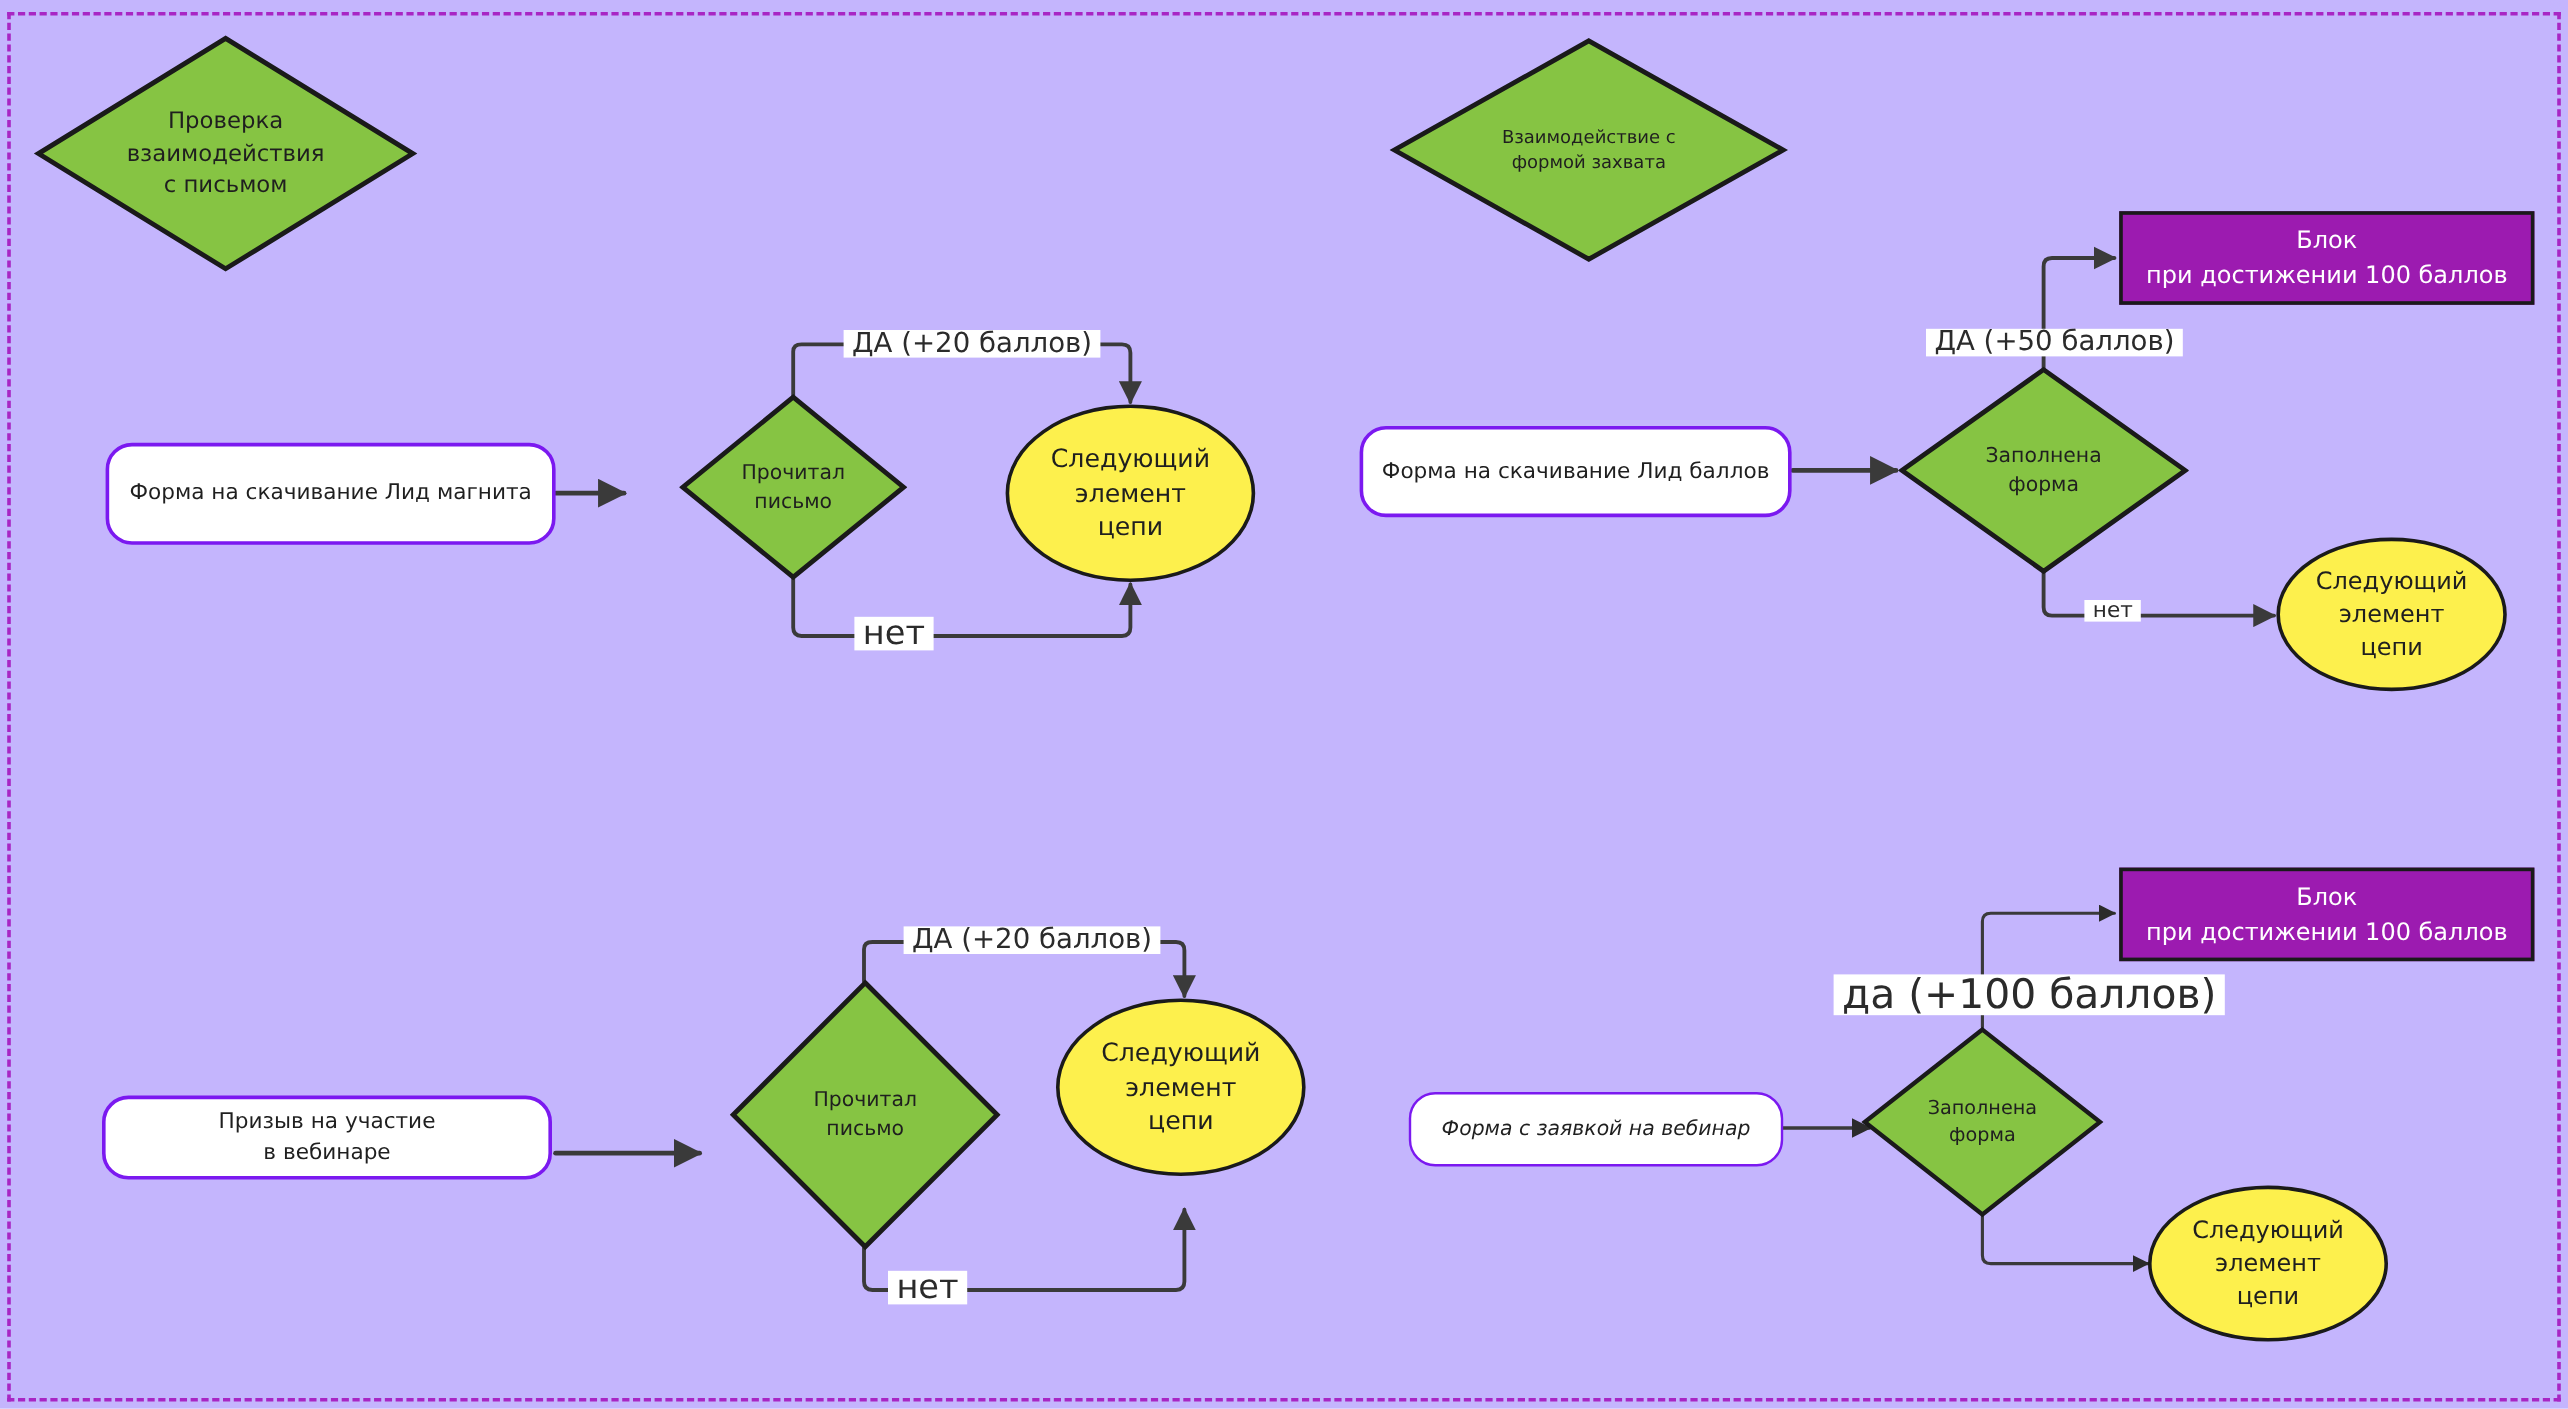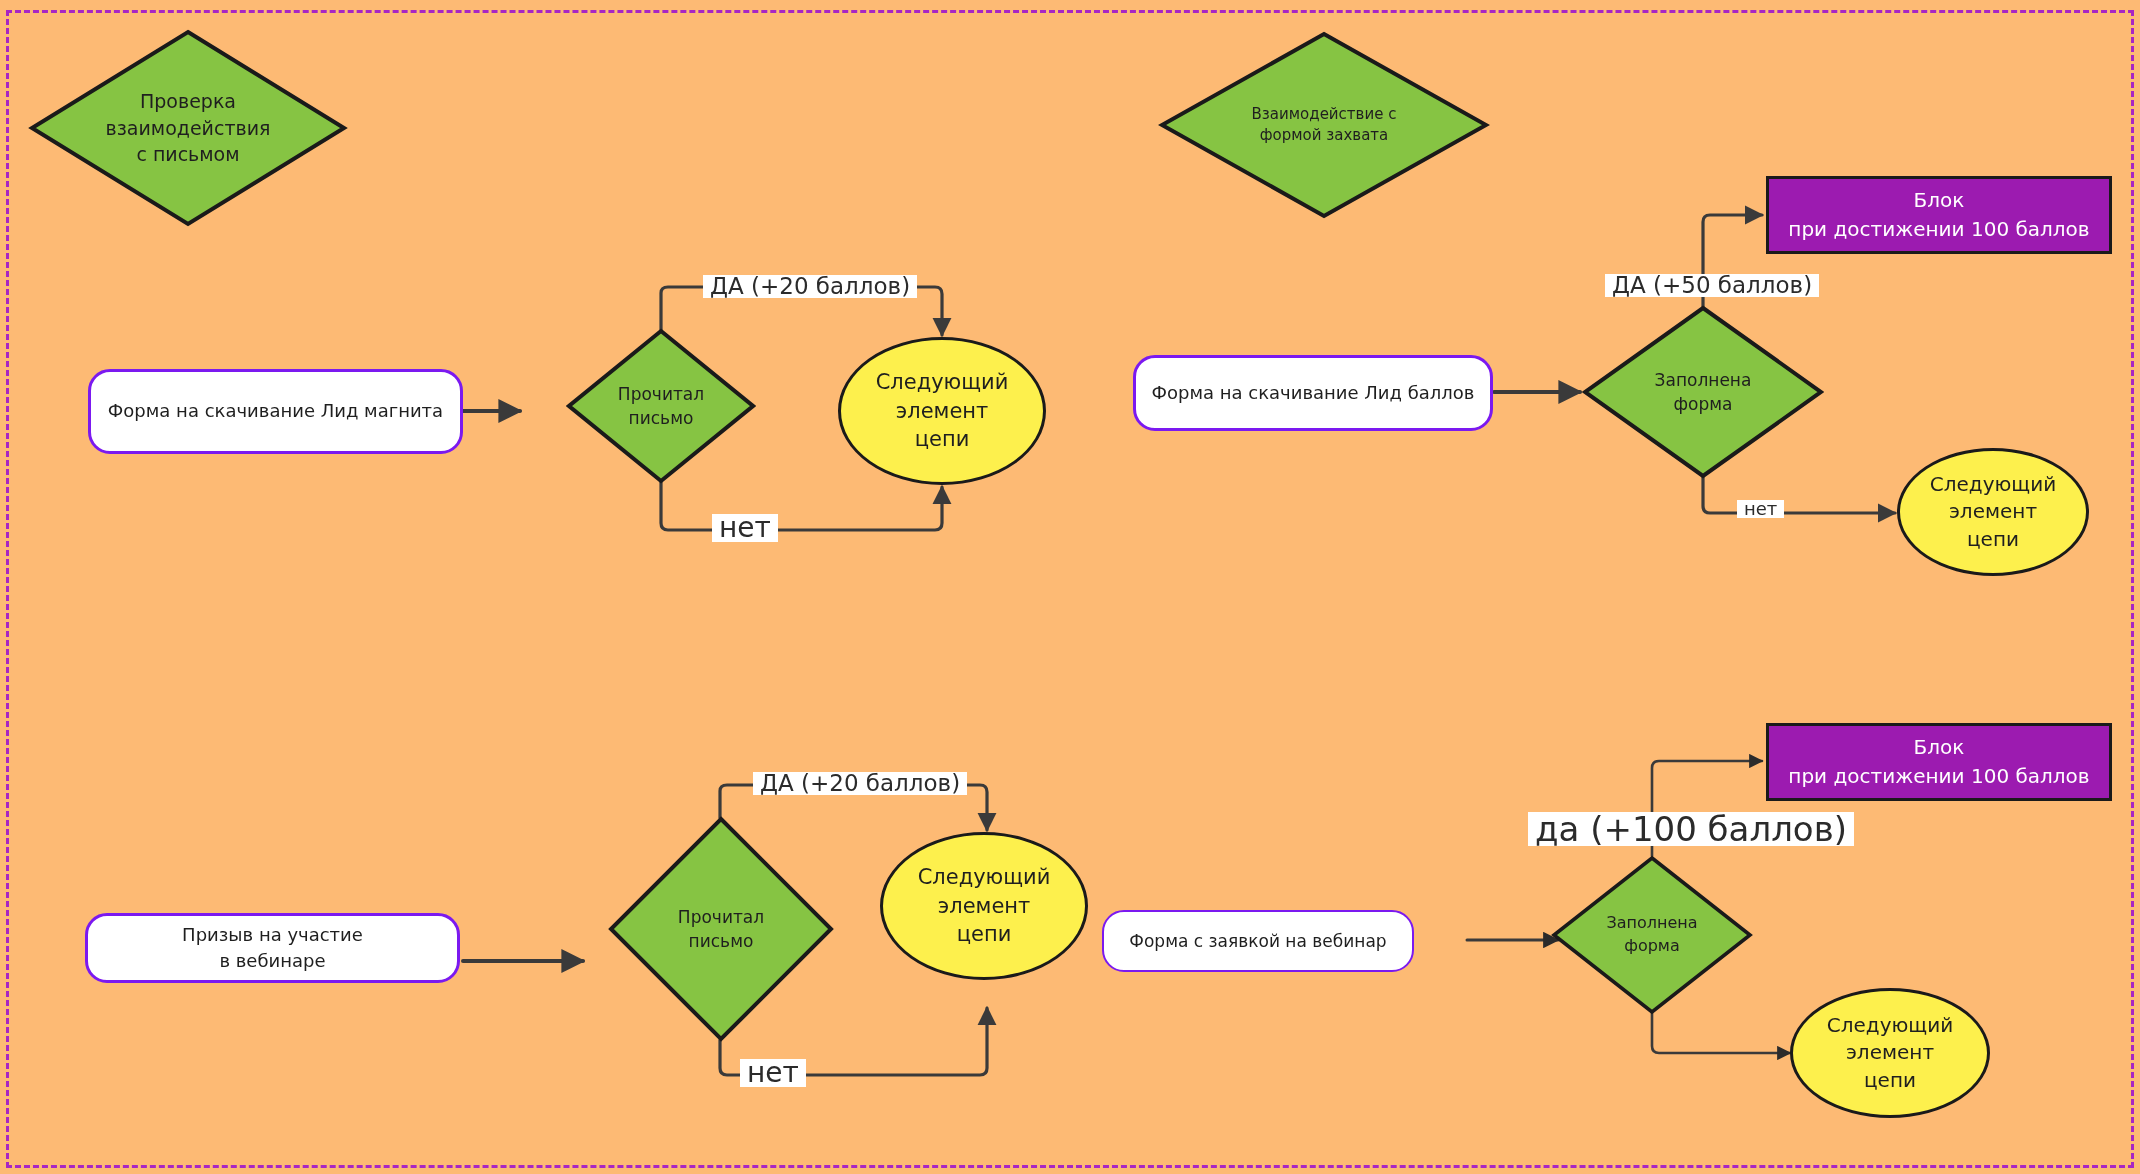--- a/index.html
+++ b/index.html
@@ -5,21 +5,21 @@
   * { box-sizing: border-box; }
   html, body {
     margin: 0; padding: 0;
     background: #ffffff;
     font-family: "DejaVu Sans", sans-serif;
   }
   #canvas {
     position: relative;
     width: 2140px;
     height: 1174px;
-    background: #fdba74;
+    background: #c4b5fd;
     overflow: hidden;
   }
   
   #selection-frame {
     position: absolute;
     left: 6px; top: 10px;
     width: 2128px; height: 1158px;
     border: 3px dashed #a826c4;
     pointer-events: none;
   }
@@ -229,21 +229,21 @@
 цепи</span>
   </div>
 
   <div class="edge-label" style="left:753px; top:772px; font-size:23px;">
     <span>ДА (+20 баллов)</span>
   </div>
   <div class="edge-label" style="left:740px; top:1059px; font-size:28px;">
     <span>нет</span>
   </div>
 
-  <div class="pill" style="left:1102px; top:910px; width:312px; height:62px; font-size:17px; border-width:2.6px;">
+  <div class="pill" style="left:1174px; top:910px; width:312px; height:62px; font-size:17px; border-width:2.6px;font-style:italic;">
     <span>Форма с заявкой на вебинар</span>
   </div>
 
   <div class="diamond-wrap" style="left:1551px; top:855px; width:202px; height:160px;">
     <svg width="202" height="160" viewBox="0 0 202 160" xmlns="http://www.w3.org/2000/svg">
       <polygon points="101,3 199,80 101,157 3,80" fill="#86c443" stroke="#1a1a1a" stroke-width="3.6"></polygon>
     </svg>
     <div class="diamond-label" style="font-size:16px;">Заполнена
 форма</div>
   </div>

